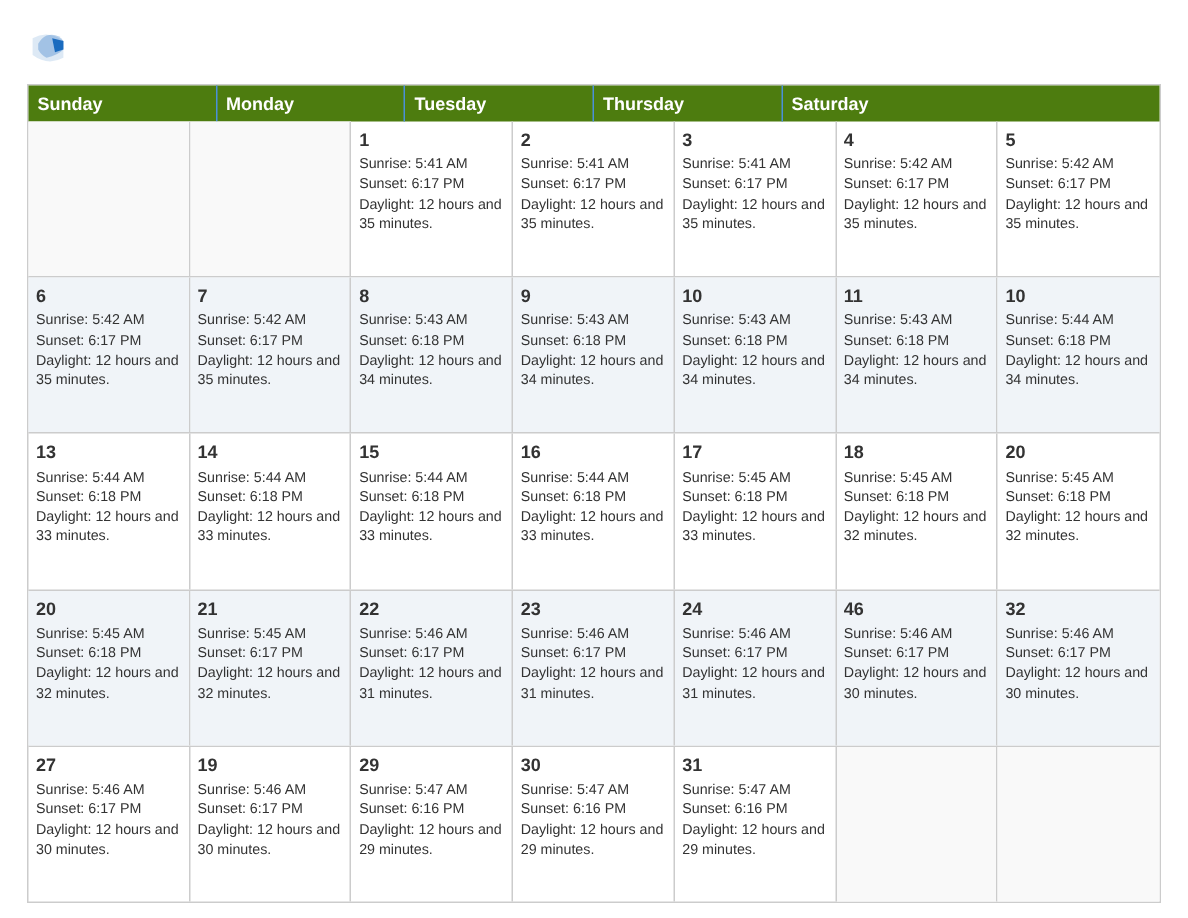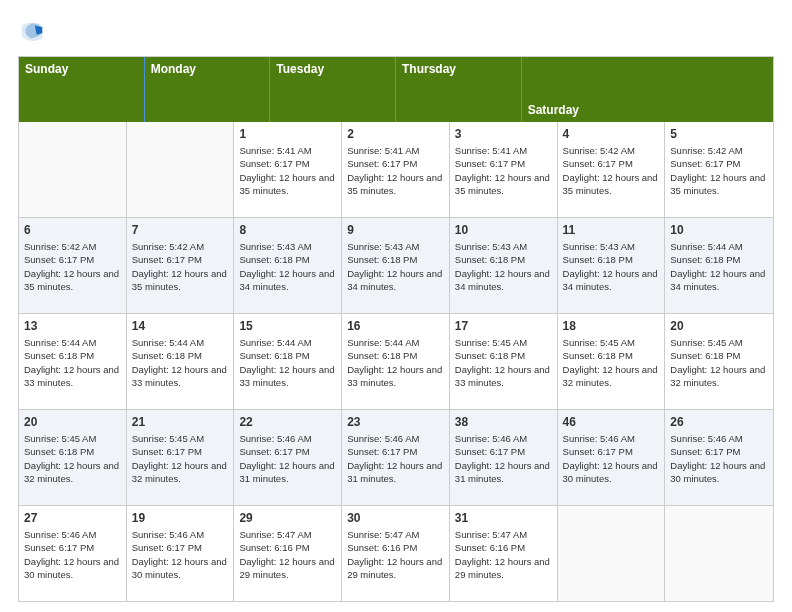--- a/index.html
+++ b/index.html
@@ -63,21 +63,21 @@
       background: #4d7c0f;
     }
     .cal-header-cell {
       color: #fff;
       font-size: 12px;
       font-weight: bold;
       padding: 5px 6px;
       text-align: left;
       border-right: 1px solid #4a90d9;
     }
-    .cal-header-cell:last-child { border-right: none; margin-top: 41px; }
+    .cal-header-cell:last-child { border-right: none; }
     .cal-body {
       flex: 1;
       display: flex;
       flex-direction: column;
     }
     .cal-week {
       display: grid;
       grid-template-columns: repeat(7, 1fr);
       flex: 1;
       border-bottom: 1px solid #ccc;
@@ -278,33 +278,33 @@
 Sunset: 6:17 PM
 Daylight: 12 hours and 31 minutes.</div>
           </div>
           <div class="cal-cell alt">
             <span class="day-num">23</span>
             <div class="cell-info" style="white-space: pre-line;">Sunrise: 5:46 AM
 Sunset: 6:17 PM
 Daylight: 12 hours and 31 minutes.</div>
           </div>
           <div class="cal-cell alt">
-            <span class="day-num">38</span>
+            <span class="day-num">24</span>
             <div class="cell-info" style="white-space: pre-line;">Sunrise: 5:46 AM
 Sunset: 6:17 PM
 Daylight: 12 hours and 31 minutes.</div>
           </div>
           <div class="cal-cell alt">
             <span class="day-num">46</span>
             <div class="cell-info" style="white-space: pre-line;">Sunrise: 5:46 AM
 Sunset: 6:17 PM
 Daylight: 12 hours and 30 minutes.</div>
           </div>
           <div class="cal-cell alt">
-            <span class="day-num">26</span>
+            <span class="day-num">32</span>
             <div class="cell-info" style="white-space: pre-line;">Sunrise: 5:46 AM
 Sunset: 6:17 PM
 Daylight: 12 hours and 30 minutes.</div>
           </div>
         </div>
         <div class="cal-week">
           <div class="cal-cell">
             <span class="day-num">27</span>
             <div class="cell-info" style="white-space: pre-line;">Sunrise: 5:46 AM
 Sunset: 6:17 PM

